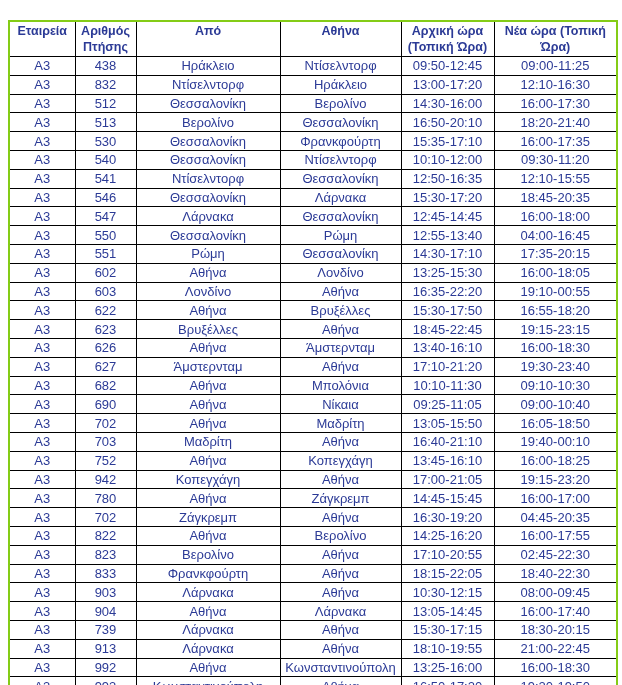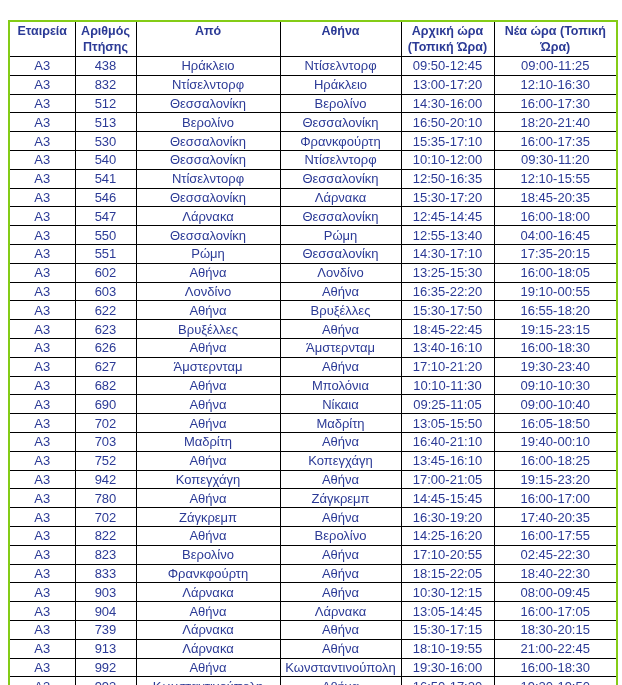--- a/index.html
+++ b/index.html
@@ -264,21 +264,21 @@
         <td>Ζάγκρεμπ</td>
         <td>14:45-15:45</td>
         <td>16:00-17:00</td>
       </tr>
       <tr>
         <td>A3</td>
         <td>702</td>
         <td>Ζάγκρεμπ</td>
         <td>Αθήνα</td>
         <td>16:30-19:20</td>
-        <td>17:40-20:35</td>
+        <td>04:45-20:35</td>
       </tr>
       <tr>
         <td>A3</td>
         <td>822</td>
         <td>Αθήνα</td>
         <td>Βερολίνο</td>
         <td>14:25-16:20</td>
         <td>16:00-17:55</td>
       </tr>
       <tr>
@@ -304,21 +304,21 @@
         <td>Αθήνα</td>
         <td>10:30-12:15</td>
         <td>08:00-09:45</td>
       </tr>
       <tr>
         <td>A3</td>
         <td>904</td>
         <td>Αθήνα</td>
         <td>Λάρνακα</td>
         <td>13:05-14:45</td>
-        <td>16:00-17:05</td>
+        <td>16:00-17:40</td>
       </tr>
       <tr>
         <td>A3</td>
         <td>739</td>
         <td>Λάρνακα</td>
         <td>Αθήνα</td>
         <td>15:30-17:15</td>
         <td>18:30-20:15</td>
       </tr>
       <tr>
@@ -327,21 +327,21 @@
         <td>Λάρνακα</td>
         <td>Αθήνα</td>
         <td>18:10-19:55</td>
         <td>21:00-22:45</td>
       </tr>
       <tr>
         <td>A3</td>
         <td>992</td>
         <td>Αθήνα</td>
         <td>Κωνσταντινούπολη</td>
-        <td>19:30-16:00</td>
+        <td>13:25-16:00</td>
         <td>16:00-18:30</td>
       </tr>
       <tr>
         <td>A3</td>
         <td>993</td>
         <td>Κωνσταντινούπολη</td>
         <td>Αθήνα</td>
         <td>16:50-17:20</td>
         <td>19:20-19:50</td>
       </tr>

